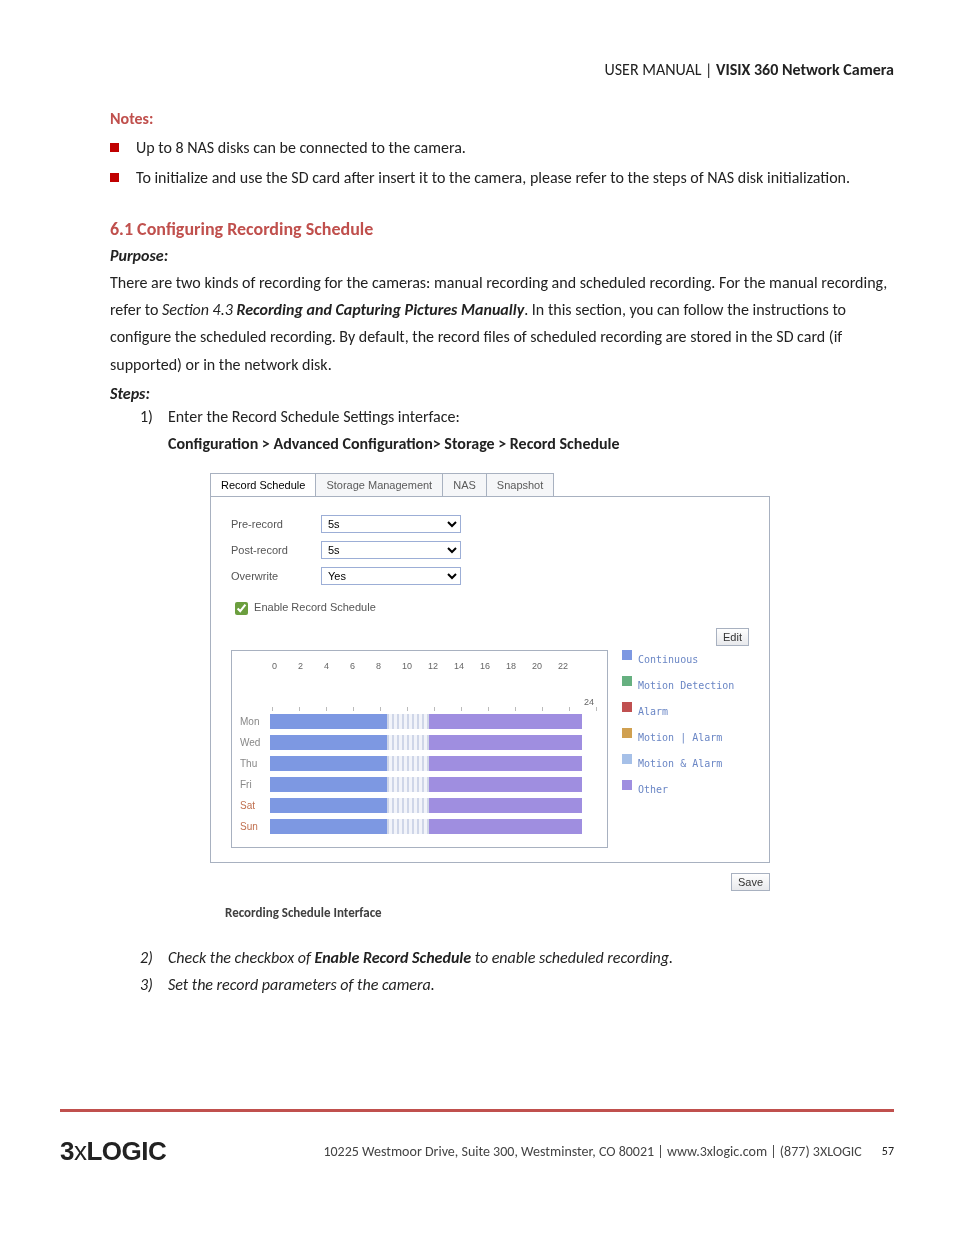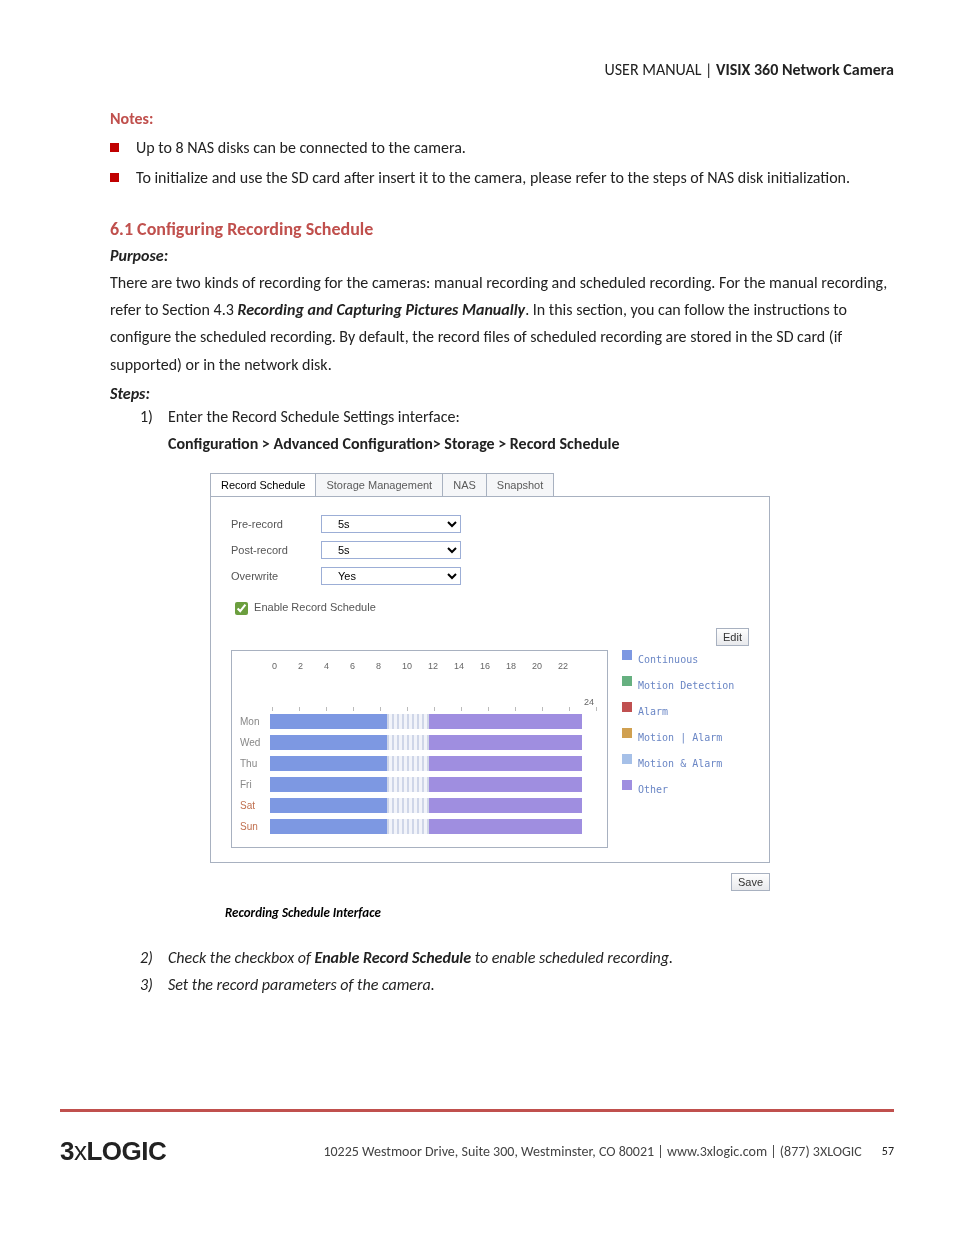--- a/index.html
+++ b/index.html
@@ -46,35 +46,35 @@
     font-size: 16px;
     margin-left: 50px;
     margin-top: 6px;
   }
   .para {
     font-size: 16px;
     line-height: 1.7;
     margin-left: 50px;
     margin-top: 4px;
   }
-  .para .ital { }
+  .para .ital { font-style: italic; }
   .para .boldital { font-weight: bold; font-style: italic; }
   .step-list { margin-left: 80px; font-size: 16px; line-height: 1.7; }
   .step-num { display: inline-block; width: 28px; }
   .bold { font-weight: bold; }
 
   
   .fig { margin-left: 150px; margin-top: 16px; width: 560px; font-family: Tahoma, Arial, sans-serif; }
   .fig-tabs { display: flex; border-bottom: 1px solid #a8b1c0; font-size: 11px; }
   .fig-tab { padding: 5px 10px; border: 1px solid #a8b1c0; border-bottom: none; margin-right: -1px; background: #f5f6f8; color: #5a5a5a; }
   .fig-tab.active { background: #fff; color: #000; }
   .fig-body { border: 1px solid #a8b1c0; border-top: none; padding: 18px 20px 14px 20px; }
   .frow { display: flex; align-items: center; margin-bottom: 8px; font-size: 11px; color: #555; }
   .frow .lbl { width: 90px; }
-  .frow select { width: 140px; height: 18px; border: 1px solid #9caed6; font-size: 11px; padding: 0 12px; background: #fff; }
+  .frow select { width: 140px; height: 18px; border: 1px solid #9caed6; font-size: 11px; padding: 0 2px; background: #fff; }
   .chk-row { margin-top: 14px; font-size: 11px; color: #555; }
   .chk-row input { accent-color: #6b9e3e; vertical-align: middle; }
   .sched-box { margin-top: 10px; }
   .edit-row { display: flex; justify-content: flex-end; margin-bottom: 4px; }
   .btn { font-size: 11px; padding: 2px 6px; border: 1px solid #a8b1c0; background: linear-gradient(#fefefe,#e8e9ec); color: #333; cursor: pointer; }
   .sched-lower { display: flex; }
   .grid-area { border: 1px solid #a8b1c0; padding: 10px 10px 10px 8px; }
   .grid-hours { display: flex; margin-left: 32px; font-size: 9px; color: #666; }
   .grid-hours span { width: 26px; text-align: left; }
   .grid-rows { }
@@ -87,21 +87,21 @@
   .seg-striped {
     background: repeating-linear-gradient(90deg, #cfd6e8 0, #cfd6e8 2px, #f2f4fa 2px, #f2f4fa 5px);
   }
   .seg-vio { background: #9f8ee0; }
   .ticks {display:flex; margin-left:32px;}
   .ticks span { border-left:1px solid #bbb; width:26px; height:4px; }
   .legend { margin-left: 14px; font-size: 10px; color: #6a86c5; font-family: monospace; }
   .legend div { display: flex; align-items: center; margin-bottom: 8px; }
   .lg { width: 10px; height: 10px; margin-right: 6px; flex-shrink: 0; }
   .save-row { display: flex; justify-content: flex-end; margin-top: 10px; }
-  .caption { font-style: italic; font-weight: bold; font-size: 13px; margin-left: 165px; margin-top: 14px; color: #000000; }
+  .caption { font-weight: bold; font-size: 13px; margin-left: 165px; margin-top: 14px; color: #404040; }
 
   .footer-hr { border: none; border-top: 3px solid #c0504d; margin-top: 110px; }
   .footer { display: flex; align-items: center; justify-content: space-between; padding-top: 16px; }
   .logo { font-family: Arial, sans-serif; font-weight: 900; font-size: 26px; letter-spacing: -0.5px; color: #222; }
   .logo .x { font-weight: 300; }
   .footer-text { font-size: 14px; color: #444; flex: 1; text-align: right; }
   .pg { font-size: 12px; margin-left: 20px; }
 </style>
 </head>
 <body>

